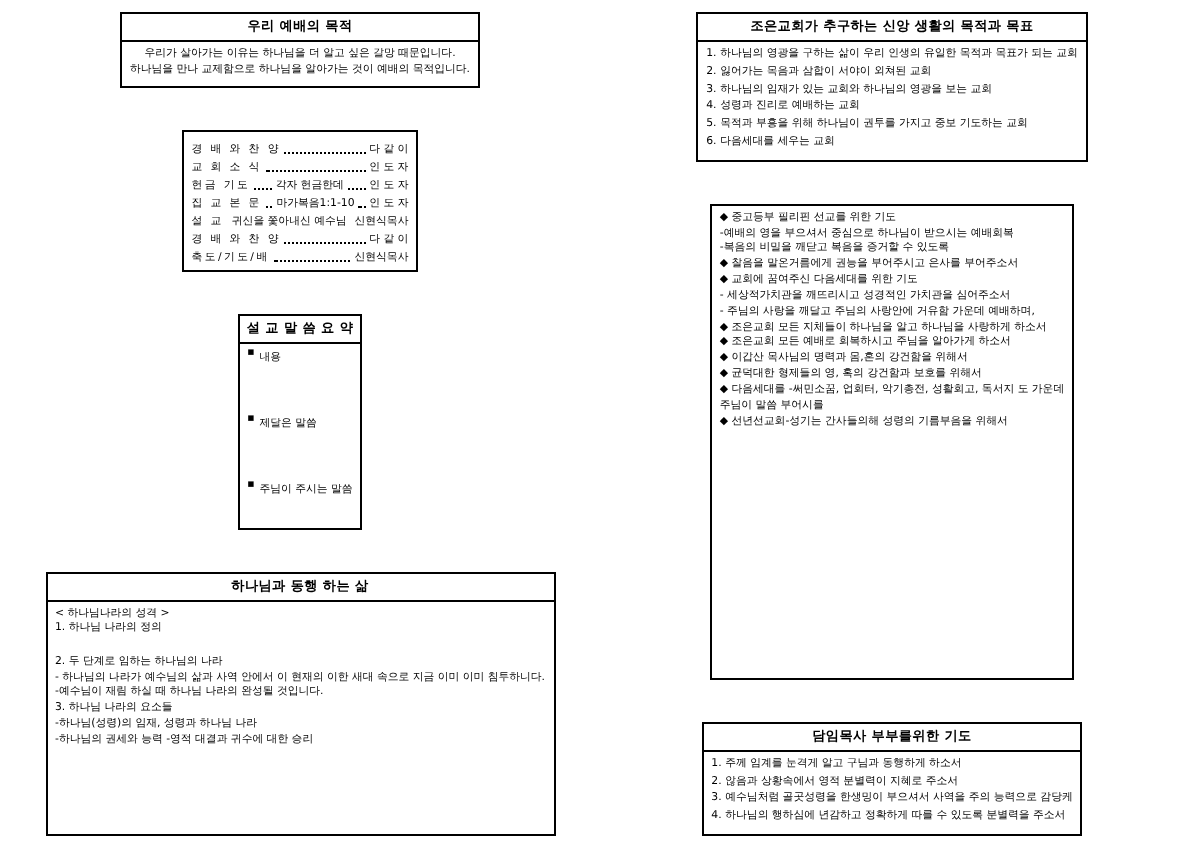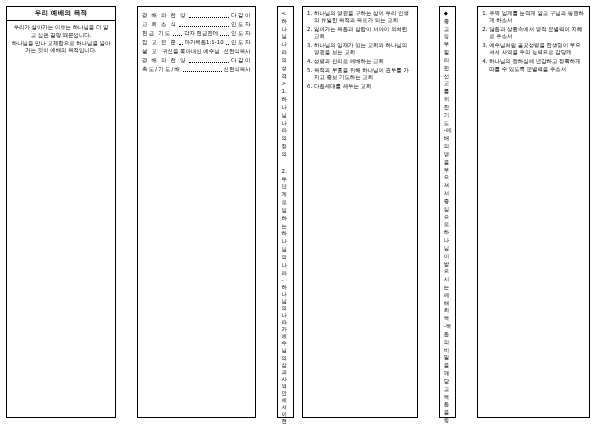--- a/index.html
+++ b/index.html
@@ -6,21 +6,21 @@
   body{
     width:600px;height:424px;
     background:#ffffff;
     font-family:"DejaVu Sans","Liberation Sans",sans-serif;
     font-size:5.4px;
     color:#000;
     overflow:hidden;
   }
   .page{position:relative;width:600px;height:424px;box-sizing:border-box;padding:6px;}
   .cols{display:flex;gap:8px;height:412px;}
-  .col{width:288px;display:flex;flex-direction:row;gap:21px;}
+  .col{width:288px;display:flex;flex-direction:column;gap:21px;align-items:center;}
 
   .box{border:1px solid #000;box-sizing:border-box;}
   .hdr{
     border-bottom:1px solid #000;
     text-align:center;
     font-weight:bold;
     font-size:6.6px;
     padding:2px 0 2px 0;
     letter-spacing:0.2px;
   }
@@ -100,40 +100,55 @@
             <span class="val">다 같 이</span>
           </div>
           <div class="row">
             <span class="lab sp">축도/기도/배</span>
             <span class="dots"></span>
             <span class="val">신현식목사</span>
           </div>
         </div>
       </div>
 
+      <div class="box sermon">
+        <div class="hdr">설 교 말 씀 요 약</div>
+        <div class="body">
+          <div class="bullet">내용</div>
+          <div class="gap"></div>
+          <div class="gap"></div>
+          <div class="bullet">제달은 말씀</div>
+          <div class="gap"></div>
+          <div class="gap"></div>
+          <div class="bullet">주님이 주시는 말씀</div>
+          <div class="gap"></div>
+        </div>
+      </div>
 
       <div class="box fill">
+        <div class="hdr">하나님과 동행 하는 삶</div>
         <div class="body">
           <div class="line">&lt; 하나님나라의 성격 &gt;</div>
           <div class="line">1. 하나님 나라의 정의</div>
           <div class="blank"></div>
           <div class="line">2. 두 단계로 임하는 하나님의 나라</div>
           <div class="line tight">- 하나님의 나라가 예수님의 삶과 사역 안에서 이 현재의 이한 새대 속으로 지금 이미 이미 침투하니다.</div>
           <div class="line">-예수님이 재림 하실 때 하나님 나라의 완성될 것입니다.</div>
           <div class="line">3. 하나님 나라의 요소들</div>
           <div class="line">-하나님(성령)의 임재, 성령과 하나님 나라</div>
           <div class="line">-하나님의 권세와 능력      -영적 대결과 귀수에 대한 승리</div>
         </div>
       </div>
 
     </div>
 
     <div class="col">
 
       <div class="box">
+        <div class="hdr">조은교회가 추구하는 신앙 생활의 목적과 목표</div>
         <div class="body">
           <ul class="ol">
             <li><span class="num">1.</span><span>하나님의 영광을 구하는 삶이 우리 인생의 유일한 목적과 목표가 되는 교회</span></li>
             <li><span class="num">2.</span><span>잃어가는 목음과 삼합이 서야이 외쳐된 교회</span></li>
             <li><span class="num">3.</span><span>하나님의 임재가 있는 교회와 하나님의 영광을 보는 교회</span></li>
             <li><span class="num">4.</span><span>성령과 진리로 예배하는 교회</span></li>
             <li><span class="num">5.</span><span>목적과 부흥을 위해 하나님이 권투를 가지고 중보 기도하는 교회</span></li>
             <li><span class="num">6.</span><span>다음세대를 세우는 교회</span></li>
           </ul>
         </div>
@@ -153,20 +168,21 @@
           <div class="line">◆ 이갑산 목사님의 명력과 몸,혼의 강건함을 위해서</div>
           <div class="line">◆ 균덕대한 형제들의 영, 혹의 강건함과 보호를 위해서</div>
           <div class="line">◆ 다음세대를 -써민소꿈, 업회터, 악기총전, 성활회고, 독서지 도 가운데</div>
           <div class="line">        주님이 말씀 부어시를</div>
           <div class="line">◆ 선년선교회-성기는 간사들의해 성령의 기름부음을 위해서</div>
           <div class="line"></div>
         </div>
       </div>
 
       <div class="box">
+        <div class="hdr">담임목사 부부를위한 기도</div>
         <div class="body">
           <ul class="ol">
             <li><span class="num">1.</span><span>주께 임계를 눈격게 알고 구님과 동행하게 하소서</span></li>
             <li><span class="num">2.</span><span>않음과 상황속에서 영적 분별력이 지혜로 주소서</span></li>
             <li><span class="num">3.</span><span>예수님처럼 골곳성령을 한생밍이 부으셔서 사역을 주의 능력으로 감당케</span></li>
             <li><span class="num">4.</span><span>하나님의 행하심에 년감하고 정확하게 따를 수 있도록 분별력을 주소서</span></li>
           </ul>
         </div>
       </div>
 

